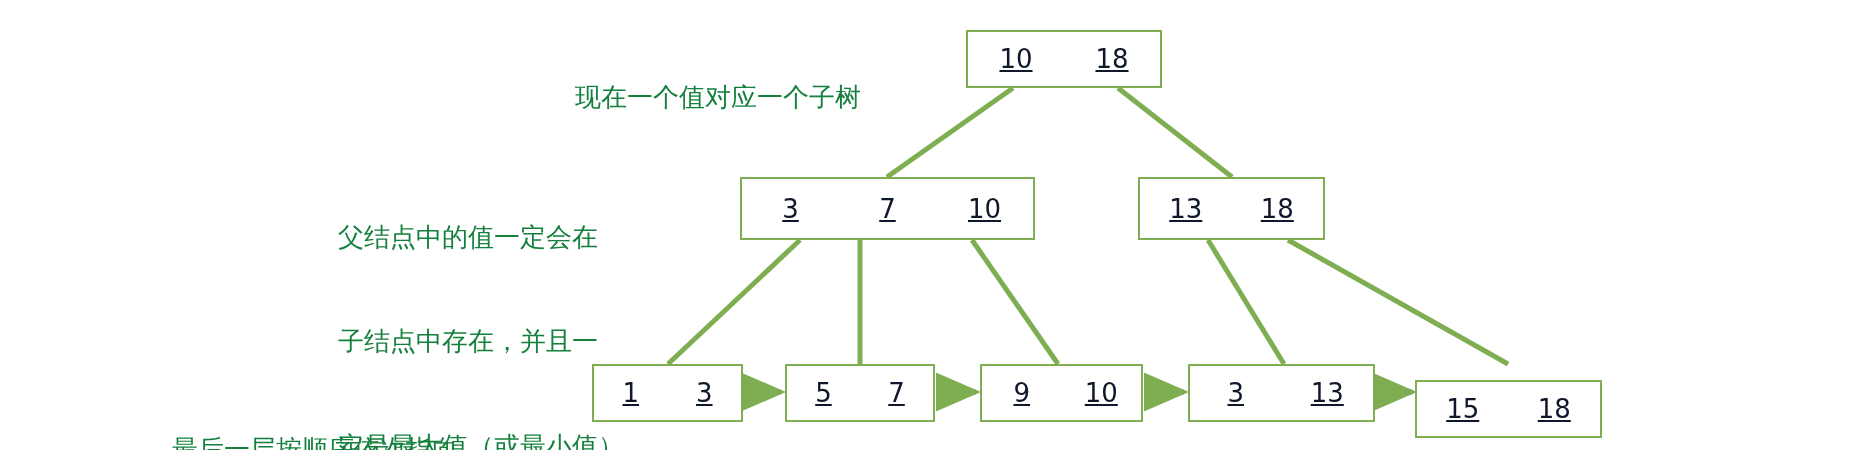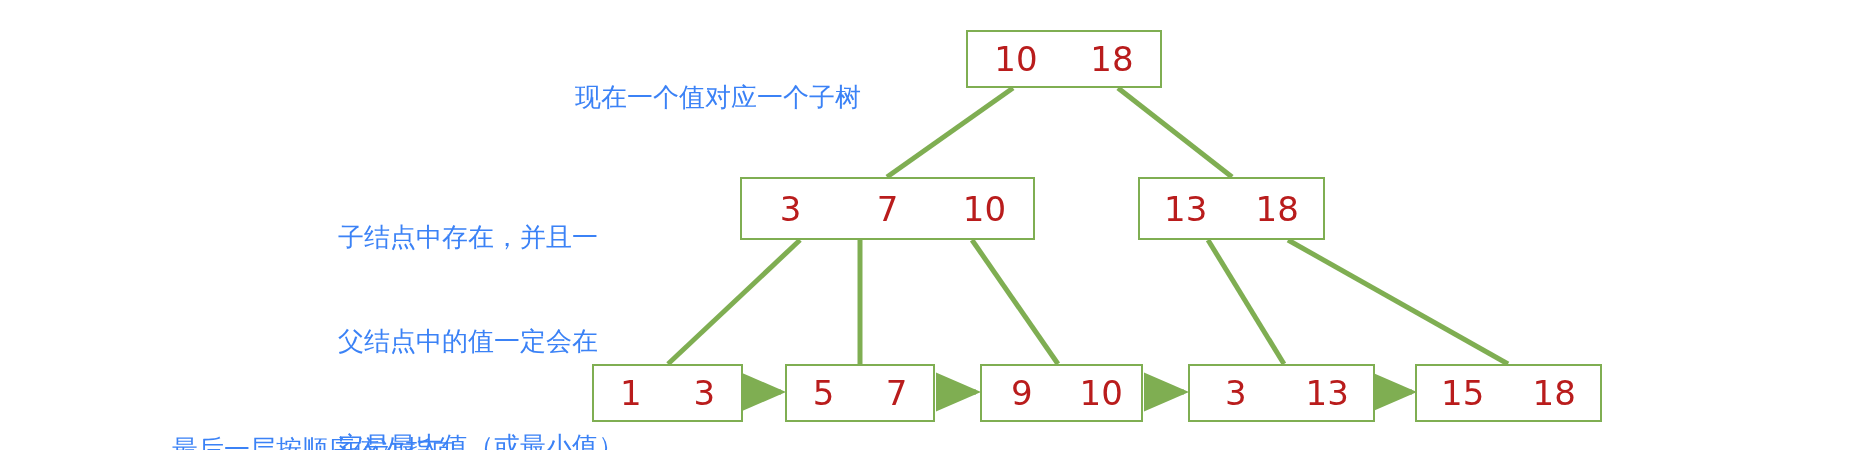--- a/index.html
+++ b/index.html
@@ -13,21 +13,21 @@
   #canvas {
     position: relative;
     width: 1856px;
     height: 450px;
     background: #ffffff;
     overflow: hidden;
   }
   
   .annot {
     position: absolute;
-    color: #3b82f6;
+    color: #15803d;
     font-family: "DejaVu Sans", "Liberation Sans", sans-serif;
     white-space: pre;
     line-height: 1.34;
   }
   #annot-top {
     left: 575px;
     top: 10px;
     font-size: 26px;
   }
   #annot-mid {
@@ -49,25 +49,26 @@
     box-sizing: border-box;
     border: 2px solid #7FAE52;
     background: #ffffff;
     display: flex;
     align-items: center;
     justify-content: space-around;
     z-index: 3;
   }
   .node .cell {
     font-family: "DejaVu Sans", "Liberation Sans", sans-serif;
-    font-size: 34px;
-    color: #b91c1c;
+    font-size: 26px;
+    color: #0f172a;
     text-align: center;
     flex: 1 1 0;
     line-height: 1;
+    text-decoration: underline;
   }
 
   
   #links {
     position: absolute;
     left: 0;
     top: 0;
     width: 1856px;
     height: 450px;
     z-index: 1;
@@ -103,22 +104,22 @@
     <line x1="937" y1="392" x2="976" y2="392" stroke="#7FAE52" stroke-width="5" marker-end="url(#arrowGreen)"></line>
     <line x1="1145" y1="392" x2="1184" y2="392" stroke="#7FAE52" stroke-width="5" marker-end="url(#arrowGreen)"></line>
     <line x1="1377" y1="392" x2="1412" y2="392" stroke="#7FAE52" stroke-width="5" marker-end="url(#arrowGreen)"></line>
   </svg>
 
   <div class="annot" id="annot-top">
     <span class="line">现在一个值对应一个子树</span>
   </div>
 
   <div class="annot" id="annot-mid">
+    <span class="line">父结点中的值一定会在</span>
     <span class="line">子结点中存在，并且一</span>
-    <span class="line">父结点中的值一定会在</span>
     <span class="line">定是最大值（或最小值）</span>
     
   </div>
 
   <div class="annot" id="annot-bottom">
     <span class="line">最后一层按顺序依次指向</span>
     
   </div>
 
   <div class="node" style="left:966px; top:30px; width:196px; height:58px;">
@@ -150,18 +151,18 @@
   <div class="node" style="left:980px; top:364px; width:163px; height:58px;">
     <span class="cell">9</span>
     <span class="cell">10</span>
   </div>
 
   <div class="node" style="left:1188px; top:364px; width:187px; height:58px;">
     <span class="cell">3</span>
     <span class="cell">13</span>
   </div>
 
-  <div class="node" style="left:1415px; top:364px; width:187px; height:58px;">
+  <div class="node" style="left:1415px; top:380px; width:187px; height:58px;">
     <span class="cell">15</span>
     <span class="cell">18</span>
   </div>
 
 </div>
 
 </body></html>

